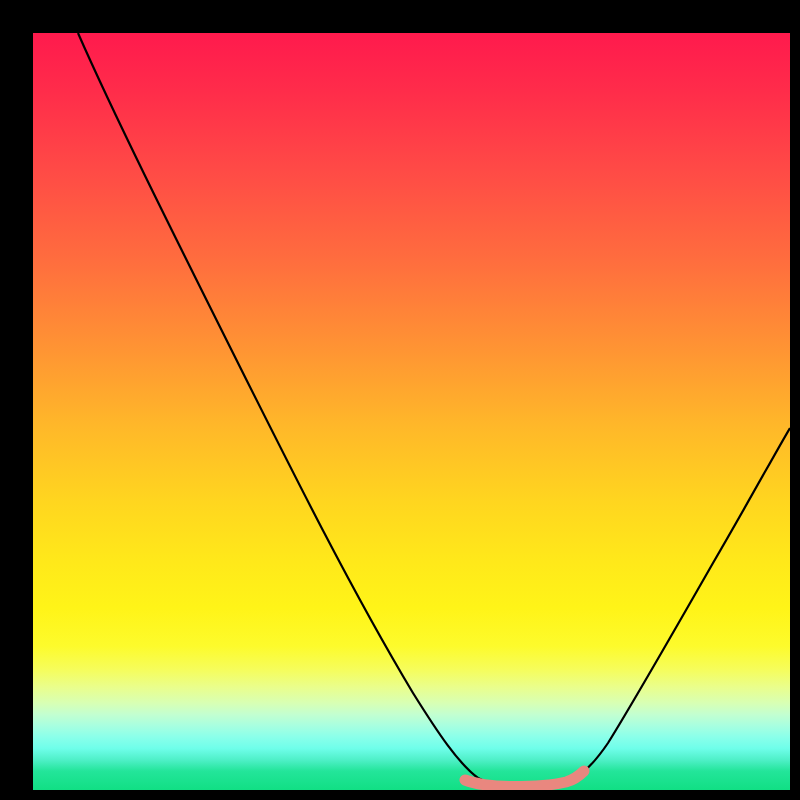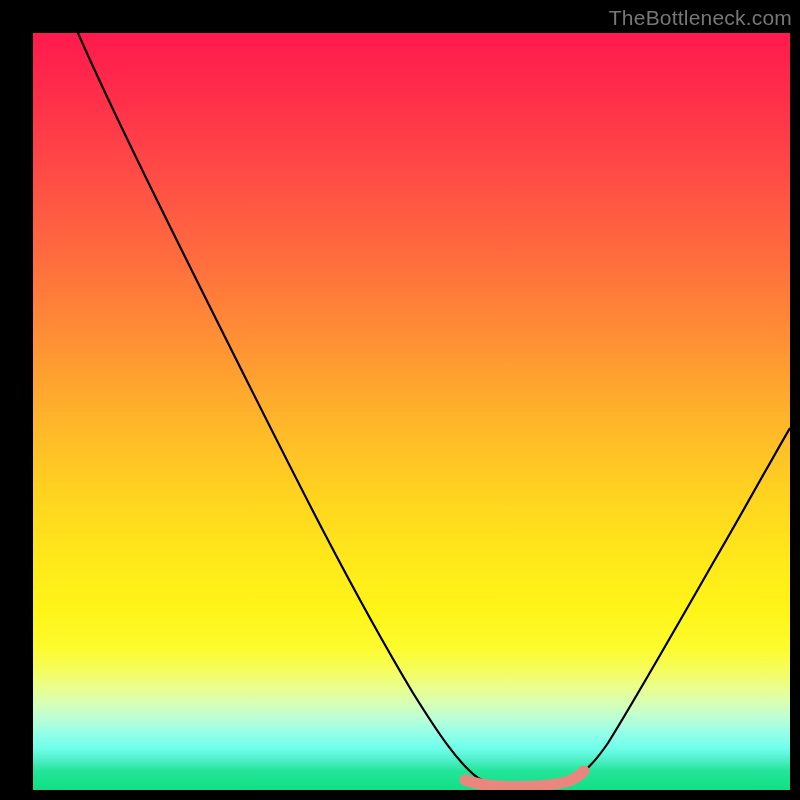--- a/index.html
+++ b/index.html
@@ -81,14 +81,13 @@
                C 600 670, 640 600, 680 530
                C 715 470, 745 415, 757 395" fill="none" stroke="#000" stroke-width="2.2"></path>
 
       <path d="M 432 747
                C 445 752, 460 753.5, 480 753.5
                C 500 753.5, 518 752.5, 533 749
                C 540 747, 546 743, 551 738" fill="none" stroke="#e9877f" stroke-width="11" stroke-linecap="round"></path>
     </svg>
 
   </div>
-  <div class="watermark">TheBottleneck.com</div>
 </div>
 
 </body></html>

